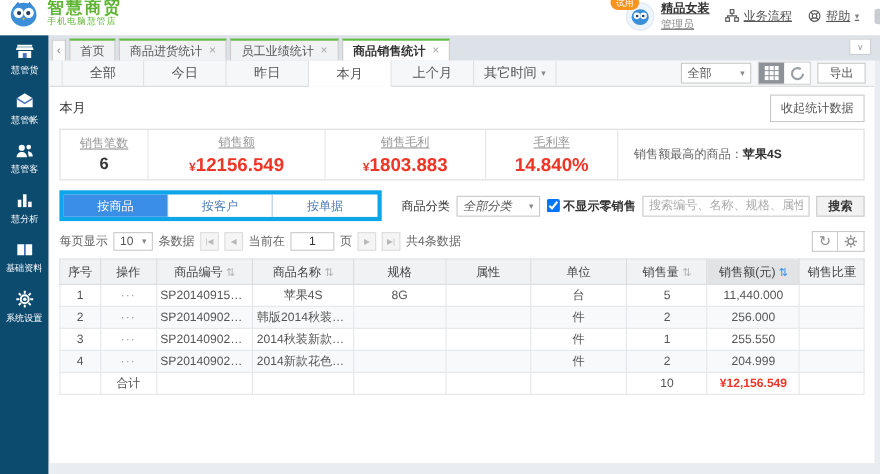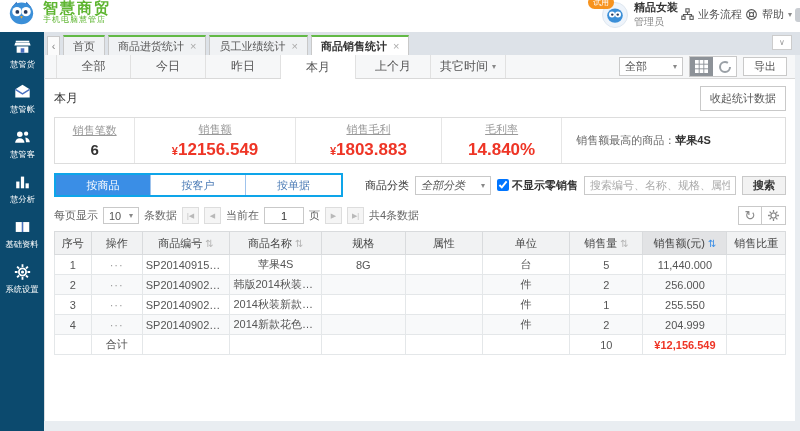--- a/index.html
+++ b/index.html
@@ -6,21 +6,21 @@
   html,body { width:800px; height:431px; overflow:hidden; }
   body { font-family:"Liberation Sans","DejaVu Sans",sans-serif; background:#e9edf1; position:relative; font-size:12px; color:#555; }
 
   
   .hdr { height:32px; background:#fff; display:flex; align-items:flex-start; position:relative; z-index:3; }
   .logo-wrap { display:flex; align-items:center; gap:8px; padding-left:8px; }
   .owl { width:27px; height:25px; flex:0 0 auto; }
   .brand-text { line-height:1.05; }
   .brand-title { color:#5eb531; font-weight:bold; font-size:15px; letter-spacing:2px; }
   .brand-sub { color:#5eb531; font-size:8px; letter-spacing:1px; }
-  .account { margin-left:auto; display:flex; align-items:center; gap:3px; padding-right:12px; }
+  .account { margin-left:auto; display:flex; align-items:center; gap:14px; padding-right:12px;text-decoration:underline; }
   .avatar-wrap { position:relative; display:flex; align-items:center; gap:6px; }
   .trial-badge { position:absolute; left:-14px; top:-4px; background:#f7931e; color:#fff; font-size:8px; border-radius:7px; padding:1px 5px; z-index:2; }
   .avatar { width:26px; height:26px; border-radius:50%; background:#eef4fb; border:1px solid #dfe7f0; display:flex; align-items:center; justify-content:center; }
   .avatar svg { width:20px; height:18px; }
   .store-name { font-size:11px; font-weight:bold; color:#333; }
   .role { font-size:10px; color:#888; }
   .hdr-link { display:flex; align-items:center; gap:4px; font-size:11px; color:#555; cursor:pointer; }
   .hdr-link svg { width:13px; height:13px; }
   .caret { font-size:8px; color:#888; }
   .edge-sliver { width:5px; height:14px; background:#c9cdd2; border-radius:3px 0 0 3px; margin-right:-12px; }
@@ -64,21 +64,21 @@
   .stat { display:flex; flex-direction:column; align-items:center; justify-content:center; border-right:1px solid #e6e6e6; gap:3px; }
   .stat-label { font-size:11px; color:#999;text-decoration:underline; }
   .stat-value { font-size:17px; font-weight:bold; color:#ee3526; }
   .stat-value.dark { color:#333; font-size:15px; }
   .yen { font-size:11px; }
   .s0{width:11%;} .s1{width:22%;} .s2{width:20%;} .s3{width:16.5%;}
   .highlights { flex:1; display:flex; flex-direction:column; justify-content:center; padding-left:14px; gap:7px; font-size:11px; color:#666; }
   .hl-value { font-weight:bold; color:#333; }
 
   .toolbar-row { display:flex; align-items:center; padding:9px 9px 7px; }
-  .view-tabs { display:flex; border:2px solid #0ea5e9; }
+  .view-tabs { display:flex; border:4px solid #0ea5e9; }
   .vtab { width:95px; height:20px; display:flex; align-items:center; justify-content:center; font-size:11px; color:#4a7ab5; background:#fff; border-right:1px solid #9fc3ec; cursor:pointer; }
   .vtab:last-child { border-right:none; }
   .vtab.active { background:#3a8ee6; color:#fff; }
   .filters { margin-left:auto; display:flex; align-items:center; gap:6px; font-size:11px; color:#333; }
   .sel-category { width:76px;font-style:italic; }
   .chk-label { font-weight:bold; display:flex; align-items:center; gap:3px; }
   .chk-label input { width:12px; height:12px; }
   .search-input { width:152px; height:19px; border:1px solid #c9c9c9; font-size:11px; padding:0 5px; color:#333; font-family:inherit; }
   .search-input::placeholder { color:#aaa; }
   .search-btn { font-weight:bold; color:#333; background:#f2f2f2; }

